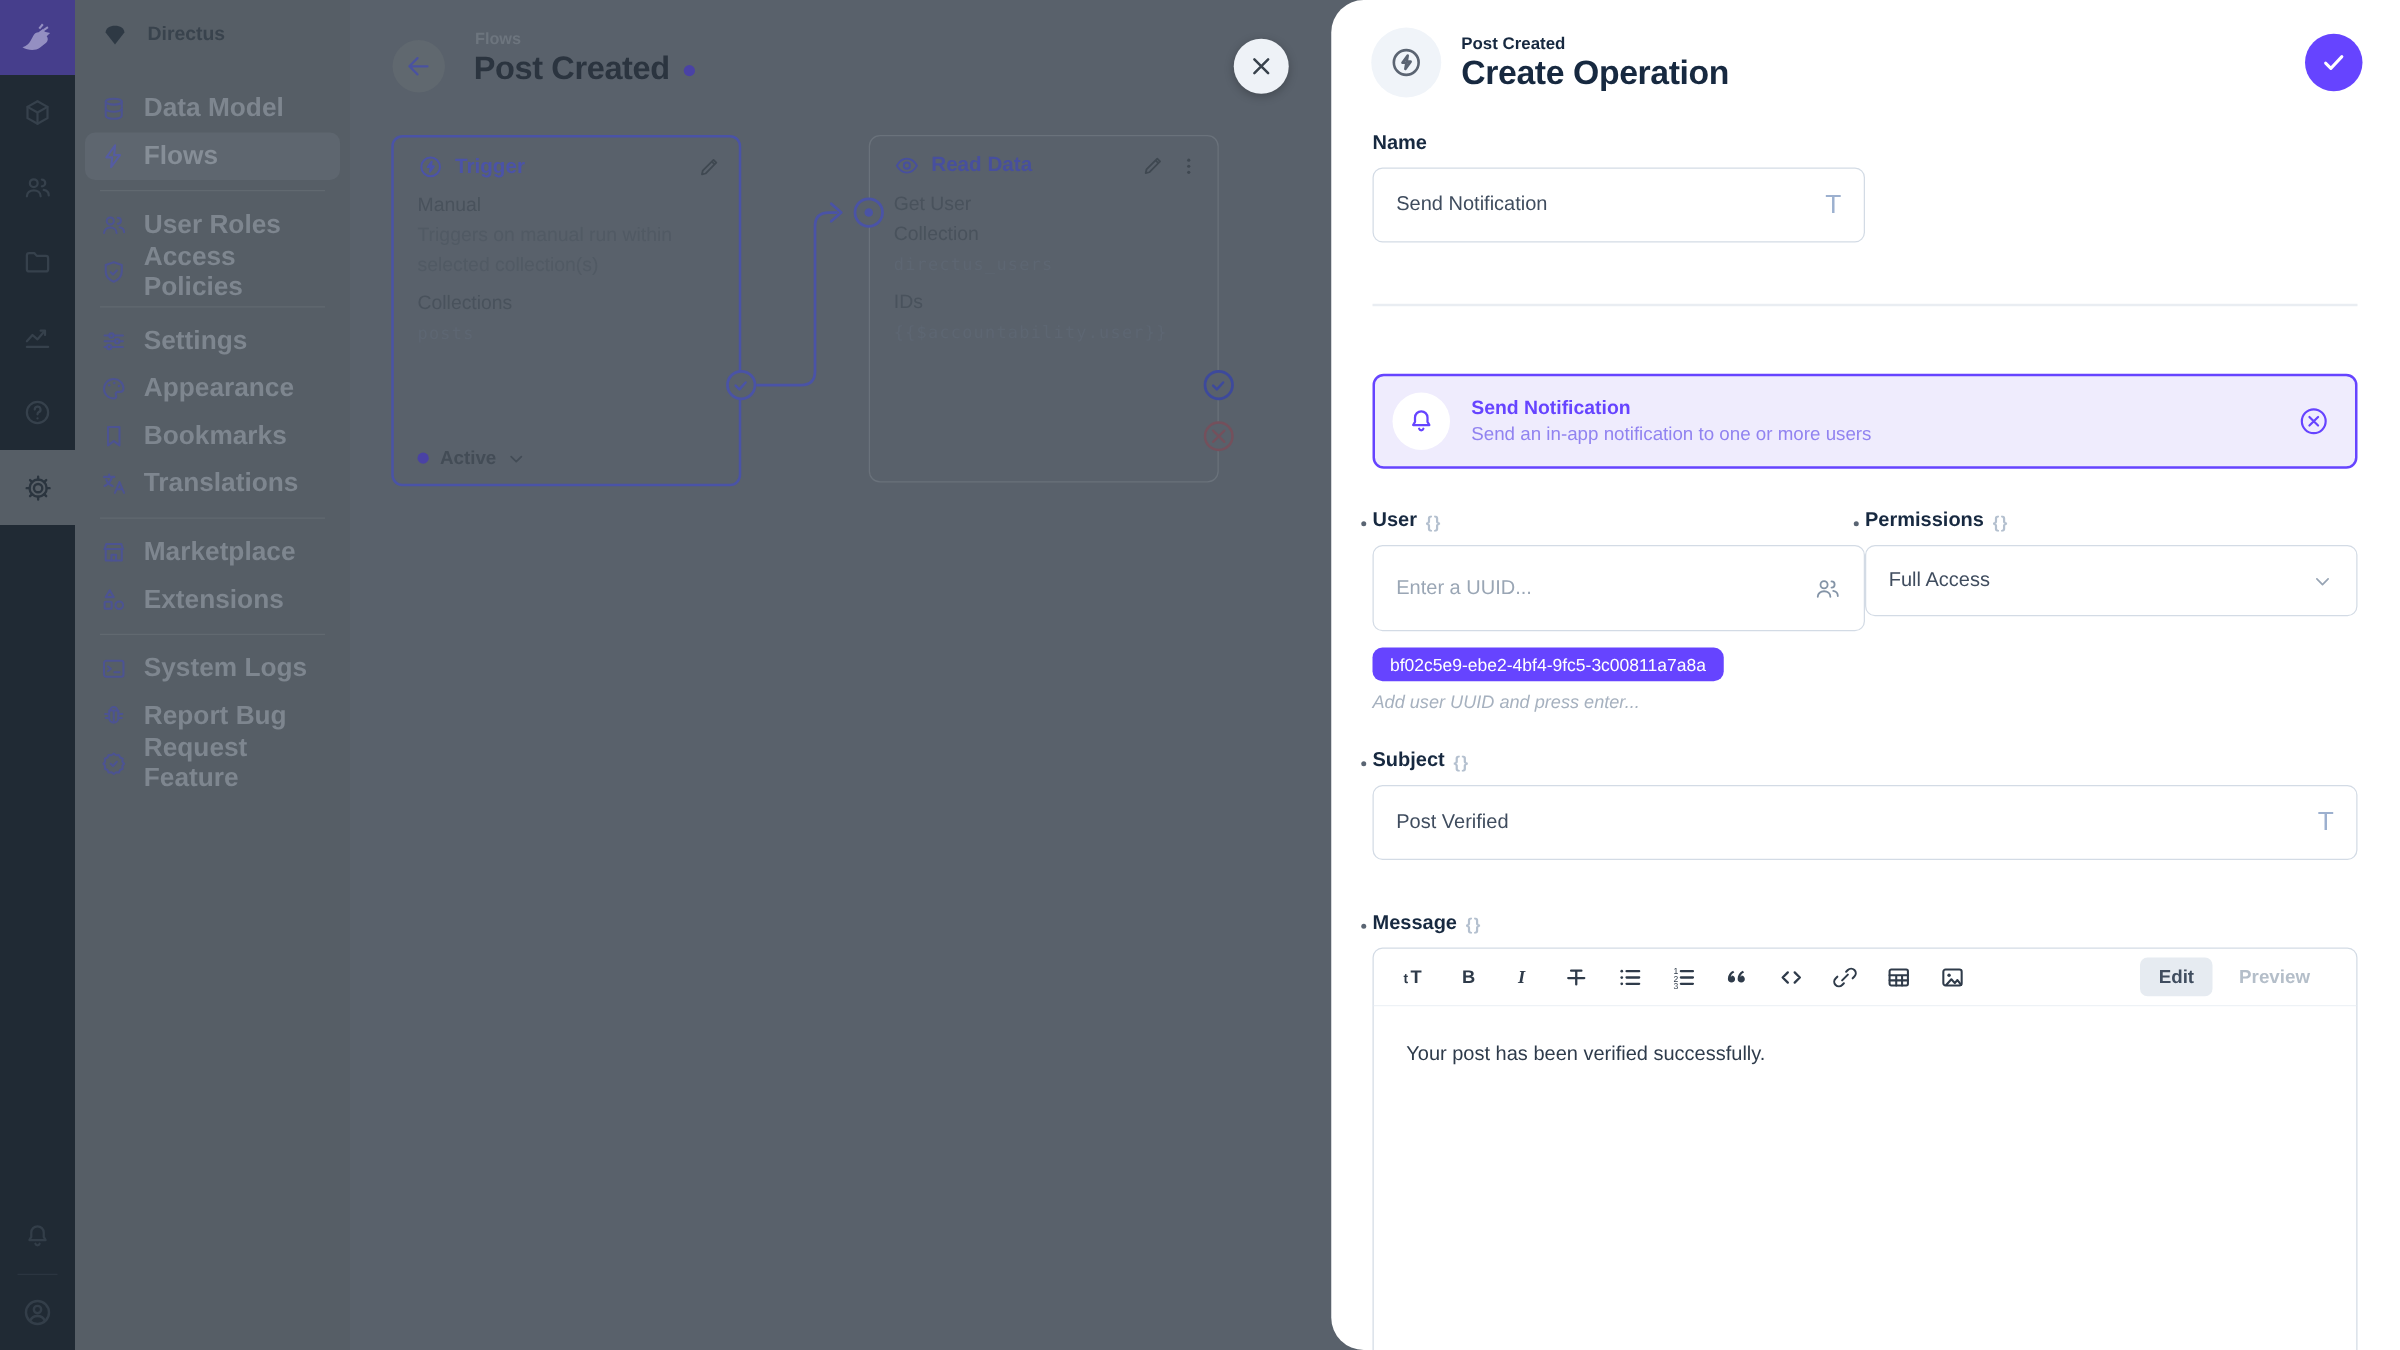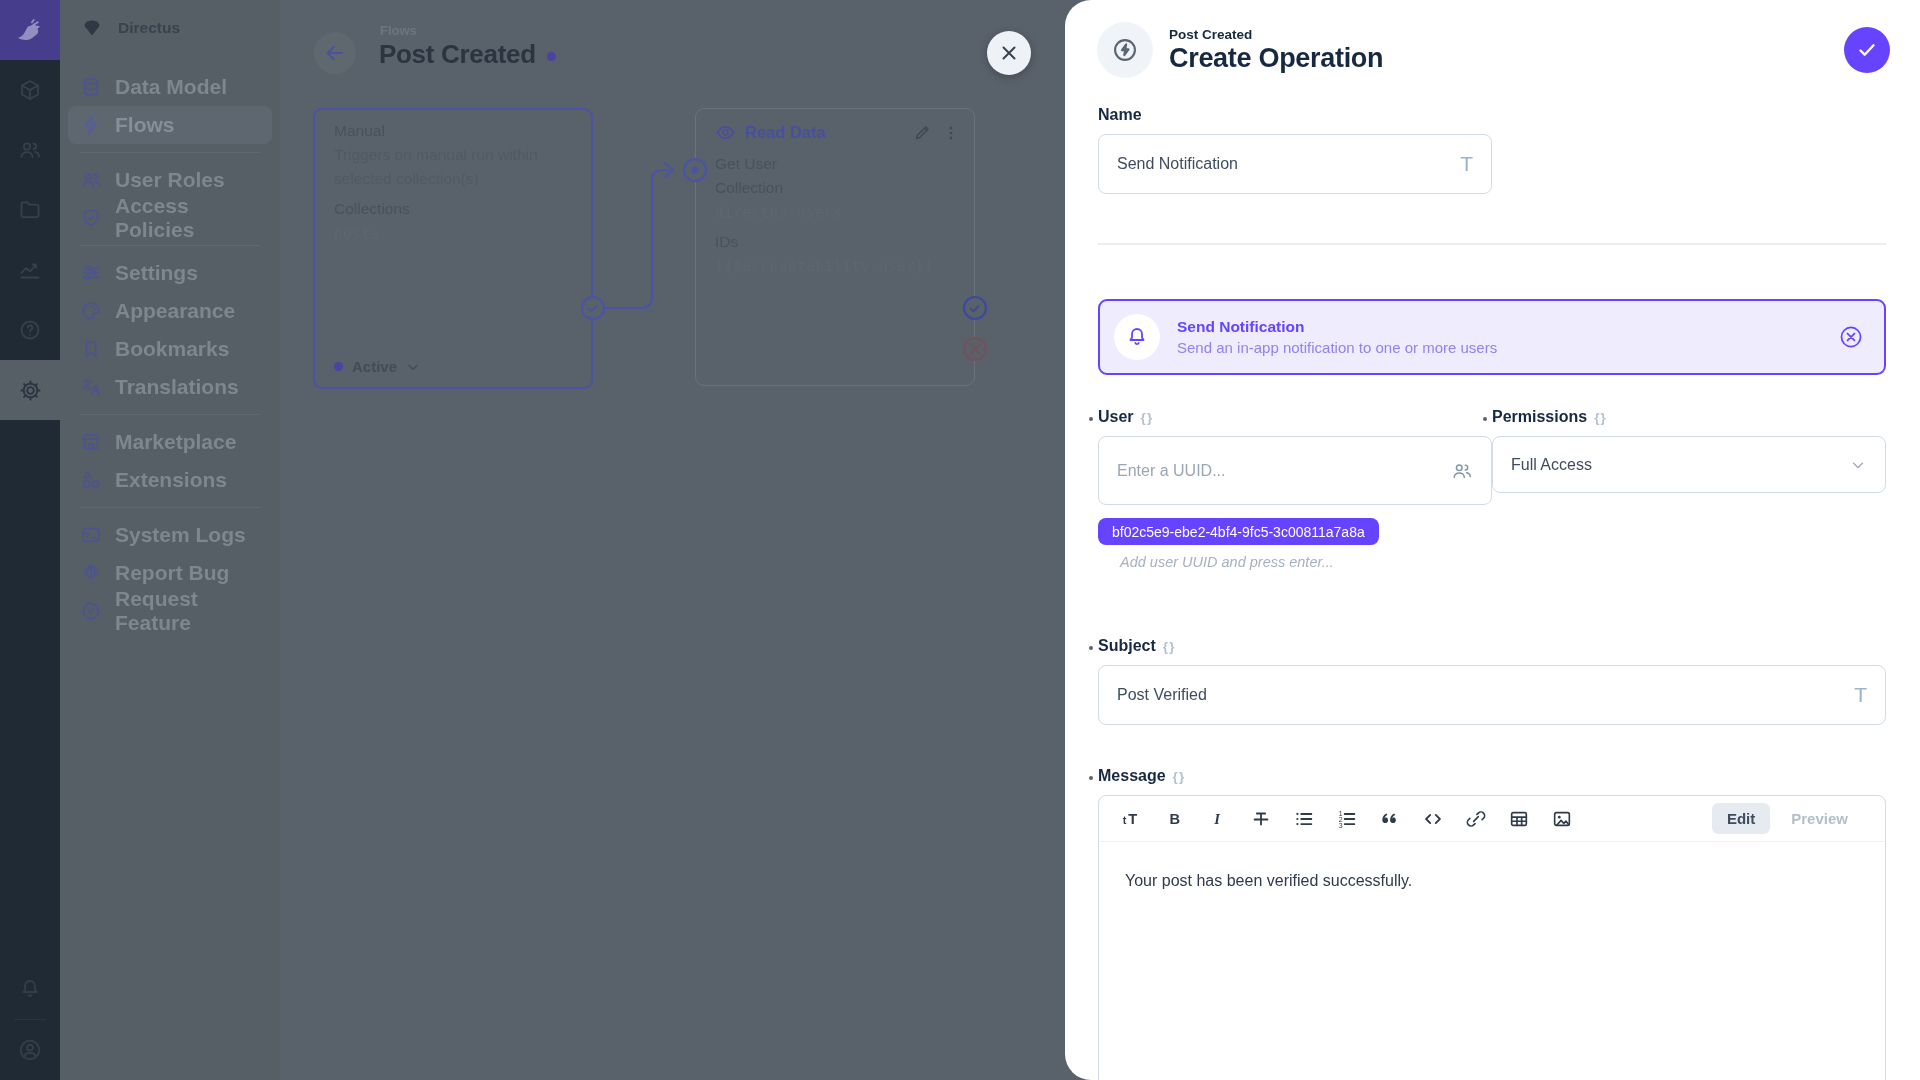--- a/index.html
+++ b/index.html
@@ -88,21 +88,21 @@
             display:flex; align-items:center; padding:0 20px 0 14px; gap:17px; }
   .bell-circle { width:46px; height:46px; border-radius:50%; background:#ffffff; flex:0 0 auto;
                  display:flex; align-items:center; justify-content:center; color:#6644ff; }
   .banner-title { font-size:15.5px; font-weight:700; color:#6644ff; }
   .banner-desc { font-size:15px; color:#9183f0; margin-top:3px; }
   .banner-close { margin-left:auto; color:#6644ff; }
 
   .sec { margin-top:33px; }
   .chip { display:inline-flex; align-items:center; height:27px; padding:0 14px; border-radius:8px;
           background:#6644ff; color:#ffffff; font-size:14px; margin-top:13px; }
-  .hint { font-style:italic; font-size:14.5px; color:#a6b1bf; margin-top:9px;margin-left:22px; }
+  .hint { font-style:italic; font-size:14.5px; color:#a6b1bf; margin-top:9px; }
 
   .sel-value { color:#3f4c5e; }
   .chev { margin-left:auto; color:#97a4b4; }
 
   .editor { margin-top:9px; border:1.5px solid #d3dbe5; border-radius:8px; height:420px; background:#fff; }
   .toolbar { display:flex; align-items:center; gap:21px; height:46px; padding:0 22px;
              border-bottom:1px solid #eef2f6; color:#2f3b4a; }
   .tb-ic { display:flex; align-items:center; justify-content:center; width:22px; height:22px; }
   .tb-right { margin-left:auto; display:flex; align-items:center; gap:6px; }
   .tb-btn { font-size:15px; font-weight:600; padding:7px 15px; border-radius:6px; }
@@ -295,20 +295,32 @@
       <path d="M19 12H5.5M11 5.5L4.5 12l6.5 6.5"></path>
     </svg>
   </div>
   <div class="flow-crumb">Flows</div>
   <div class="flow-title-row">
     <span class="flow-title">Post Created</span>
     <span class="flow-dot"></span>
   </div>
 
   <div class="fpanel trigger">
+    <div class="panel-head">
+      <svg class="ic" width="21" height="21" viewBox="0 0 24 24">
+        <circle cx="12" cy="12" r="8.5"></circle>
+          <path d="M13 7.2l-3.6 5h2.7l-.7 4.2 3.6-5h-2.7z"></path>
+      </svg>
+      <span>Trigger</span>
+      <span class="panel-tools">
+        <svg class="ic" width="19" height="19" viewBox="0 0 24 24">
+          <path d="M4.5 19.5l.8-3.6L16.2 5l2.8 2.8L8.1 18.7zM14.5 6.7l2.8 2.8"></path>
+        </svg>
+      </span>
+    </div>
     <div class="panel-body">
       <div class="strong">Manual</div>
       <div>
         <span>Triggers on manual run within</span><br>
         <span>selected collection(s)</span>
       </div>
       <div class="grp strong">Collections</div>
       <div class="mono">posts</div>
     </div>
     <div class="status-row">
@@ -459,21 +471,21 @@
           <span class="sel-value">Full Access</span>
           <span class="chev">
             <svg class="ic" width="18" height="18" viewBox="0 0 24 24">
                 <path d="M6 9.5l6 6 6-6"></path>
               </svg>
           </span>
         </div>
       </div>
     </div>
 
-    <div class="sec" style="margin-top:67px">
+    <div class="sec" style="margin-top:30px">
       <div class="field-label">
         <span class="edit-dot"></span>
         <span>Subject</span>
         <span class="brace-ic">{ }</span>
       </div>
       <div class="input">
         <span>Post Verified</span>
         <span class="trail t-glyph">T</span>
       </div>
     </div>

